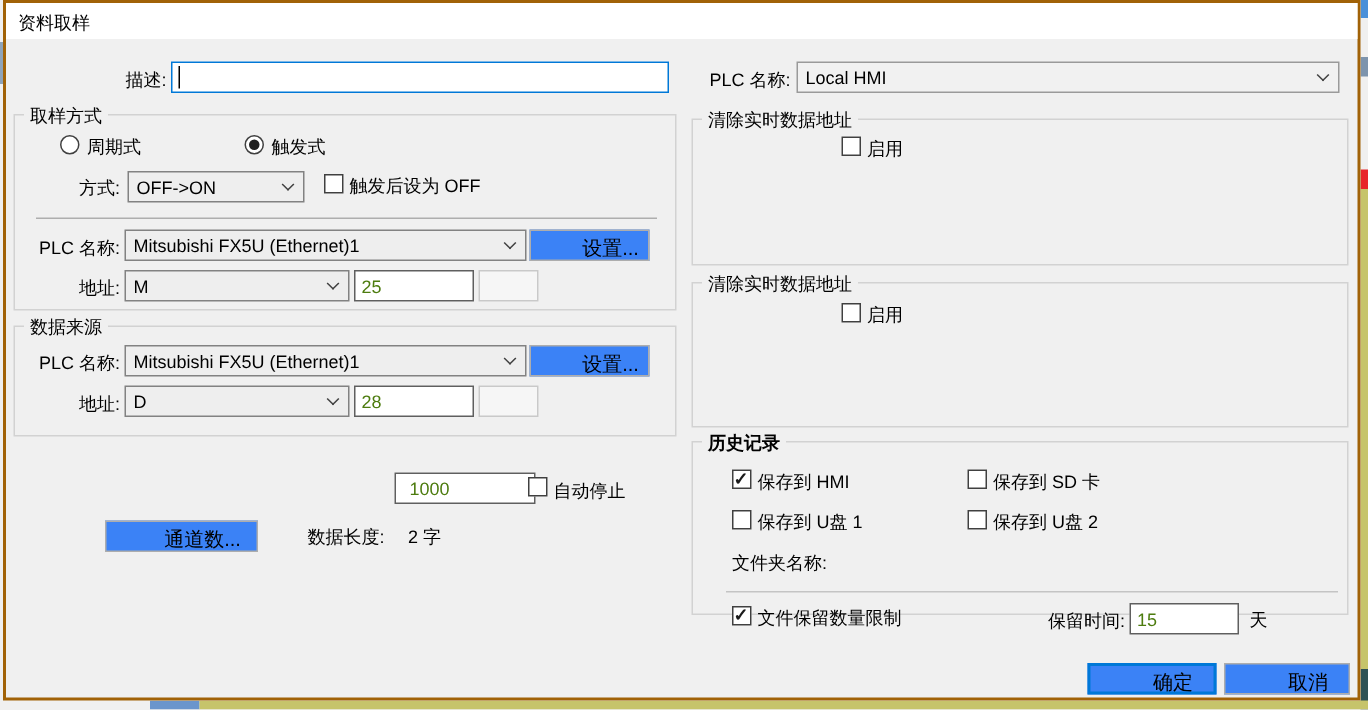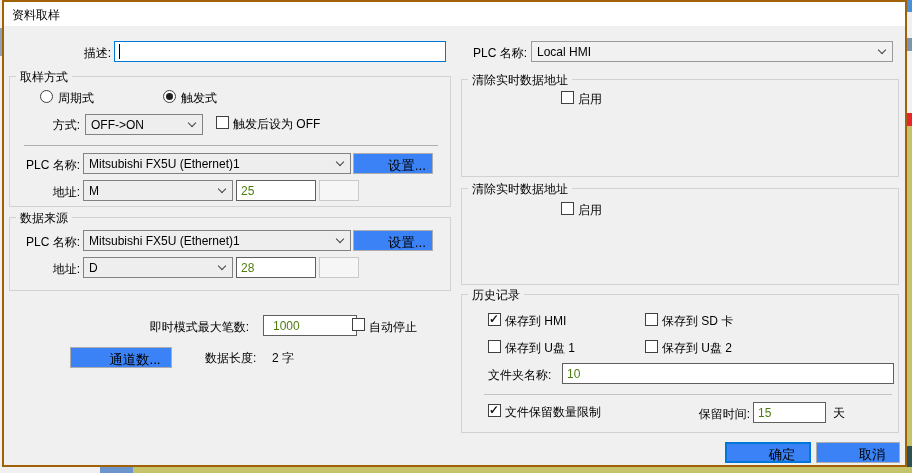--- a/index.html
+++ b/index.html
@@ -143,53 +143,51 @@
   </div>
   <button class="btn" style="left:349px;top:228px;width:80px;">设置...</button>
   <span class="lbl r" style="left:28px;top:260px;width:48px;">地址:</span>
   <div class="combo" style="left:79px;top:255px;width:150px;">
     <span>D</span>
     <span class="chev"></span>
   </div>
   <input class="txt" style="left: 232px; top: 255px; width: 80px;" value="28">
   <span class="graybox" style="left:315px;top:255px;width:40px;"></span>
 
-  <span class="lbl r" style="left:95px;top:318px;width:150px;">即时模式最大笔数:</span>
   <input class="txt" style="left: 259px; top: 313px; width: 94px; padding-left: 9px;" value="1000">
   <span class="cb" style="left:348px;top:316px;"></span>
   <span class="lbl" style="left:365px;top:318px;">自动停止</span>
   <button class="btn" style="left:66px;top:345px;width:102px;">通道数...</button>
   <span class="lbl" style="left:201px;top:349px;">数据长度:</span>
   <span class="lbl" style="left:268px;top:349px;">2 字</span>
 
   <div class="grp" style="left:457px;top:77px;width:438px;height:98px;">
     <span class="grp-label" style="left:6px;">清除实时数据地址</span>
   </div>
   <span class="cb" style="left:557px;top:89px;"></span>
   <span class="lbl" style="left:574px;top:90px;">启用</span>
 
   <div class="grp" style="left:457px;top:186px;width:438px;height:97px;">
     <span class="grp-label" style="left:6px;">清除实时数据地址</span>
   </div>
   <span class="cb" style="left:557px;top:200px;"></span>
   <span class="lbl" style="left:574px;top:201px;">启用</span>
 
-  <div class="grp" style="left:457px;top:292px;width:438px;height:139px;">
+  <div class="grp" style="left:457px;top:292px;width:438px;height:116px;font-weight:bold;">
     <span class="grp-label" style="left:6px;">历史记录</span>
   </div>
   <span class="cb checked" style="left:484px;top:311px;"></span>
   <span class="lbl" style="left:501px;top:312px;">保存到 HMI</span>
   <span class="cb" style="left:641px;top:311px;"></span>
   <span class="lbl" style="left:658px;top:312px;">保存到 SD 卡</span>
   <span class="cb" style="left:484px;top:338px;"></span>
   <span class="lbl" style="left:501px;top:339px;">保存到 U盘 1</span>
   <span class="cb" style="left:641px;top:338px;"></span>
   <span class="lbl" style="left:658px;top:339px;">保存到 U盘 2</span>
   <span class="lbl" style="left:484px;top:366px;">文件夹名称:</span>
-  <input class="txt" style="left: 558px; top: 361px; width: 332px;" value="10">
   <div class="sep" style="left:480px;top:392px;width:408px;background:#c4c4c4;"></div>
   <span class="cb checked" style="left:484px;top:402px;"></span>
   <span class="lbl" style="left:501px;top:403px;">文件保留数量限制</span>
   <span class="lbl r" style="left:684px;top:405px;width:62px;">保留时间:</span>
   <input class="txt" style="left: 749px; top: 400px; width: 73px;" value="15">
   <span class="lbl" style="left:829px;top:404px;">天</span>
 
   <button class="btn" style="left:812px;top:440px;width:84px;">取消</button>
   <button class="btn default" style="left:721px;top:440px;width:86px;">确定</button>
 

